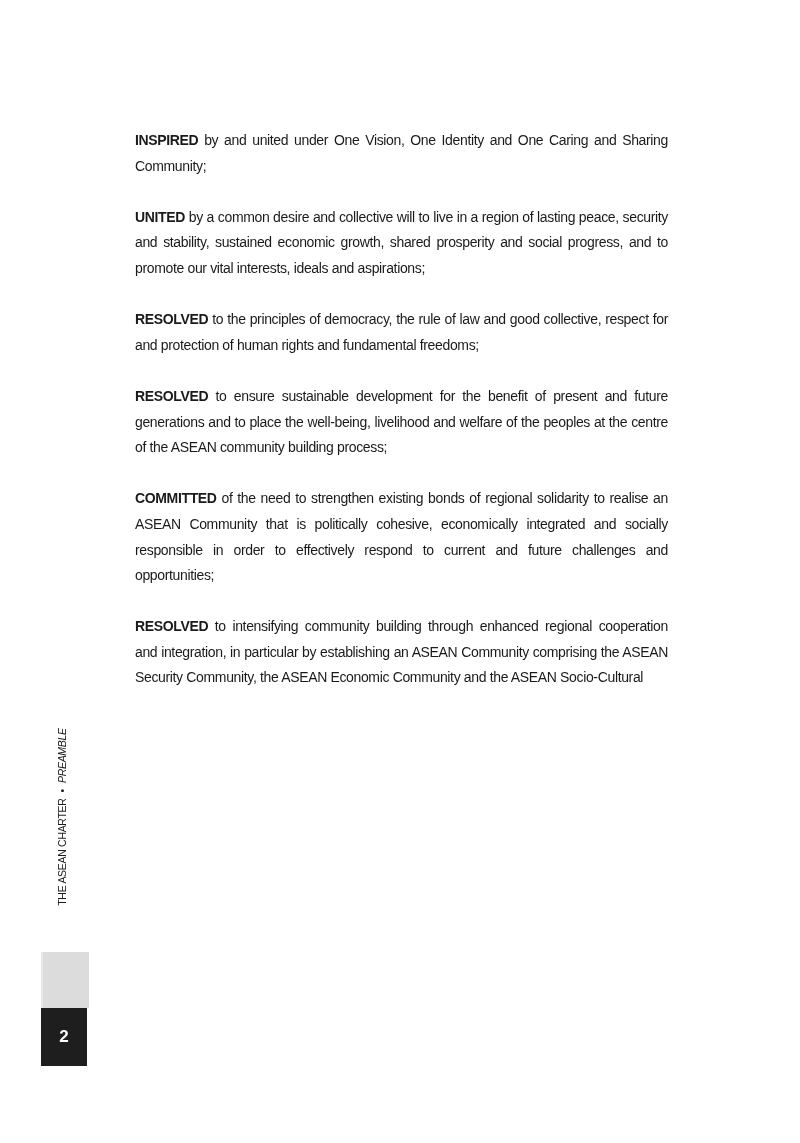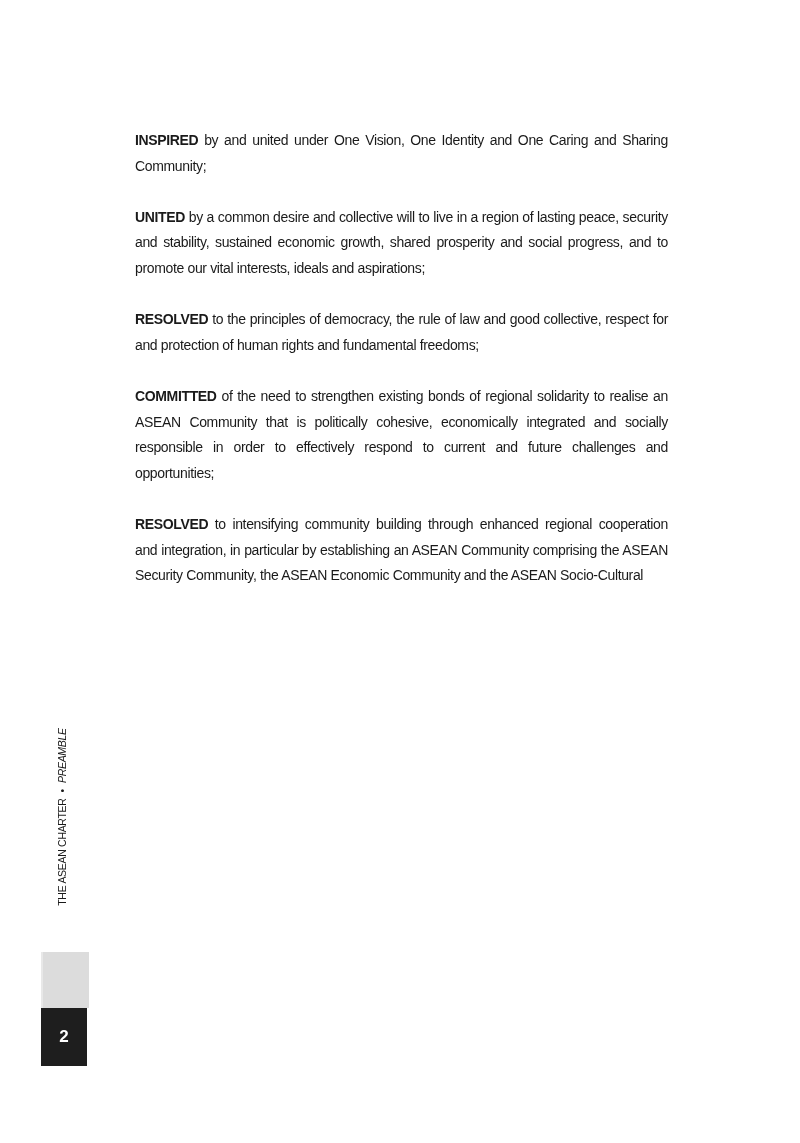--- a/index.html
+++ b/index.html
@@ -31,20 +31,21 @@
     display: flex; align-items: center; justify-content: center;
   }
 </style>
 </head>
 <body>
 
 <div class="page-text">
   <p class="para"><span class="kw">INSPIRED</span><span> by and united under One Vision, One Identity and One Caring and Sharing Community;</span></p>
   <p class="para"><span class="kw">UNITED</span><span> by a common desire and collective will to live in a region of lasting peace, security and stability, sustained economic growth, shared prosperity and social progress, and to promote our vital interests, ideals and aspirations;</span></p>
   <p class="para"><span class="kw">RESOLVED</span><span> to the principles of democracy, the rule of law and good collective, respect for and protection of human rights and fundamental freedoms;</span></p>
+  <p class="para"><span class="kw">RESOLVED</span><span> to ensure sustainable development for the benefit of present and future generations and to place the well-being, livelihood and welfare of the peoples at the centre of the ASEAN community building process;</span></p>
   <p class="para"><span class="kw">COMMITTED</span><span> of the need to strengthen existing bonds of regional solidarity to realise  an ASEAN Community that is politically cohesive, economically integrated and socially responsible in order to effectively respond to current and future challenges and opportunities;</span></p>
   <p class="para"><span class="kw">RESOLVED</span><span> to intensifying community building through enhanced regional cooperation and integration, in particular by establishing an ASEAN Community comprising the ASEAN Security Community, the ASEAN Economic Community and the ASEAN Socio-Cultural</span></p>
 </div>
 
 <div class="running-head">
   <span>THE ASEAN CHARTER</span><span class="sep">•</span><span class="sec">PREAMBLE</span>
 </div>
 
 <div class="tab-gray"></div>
 <div class="tab-dark">

